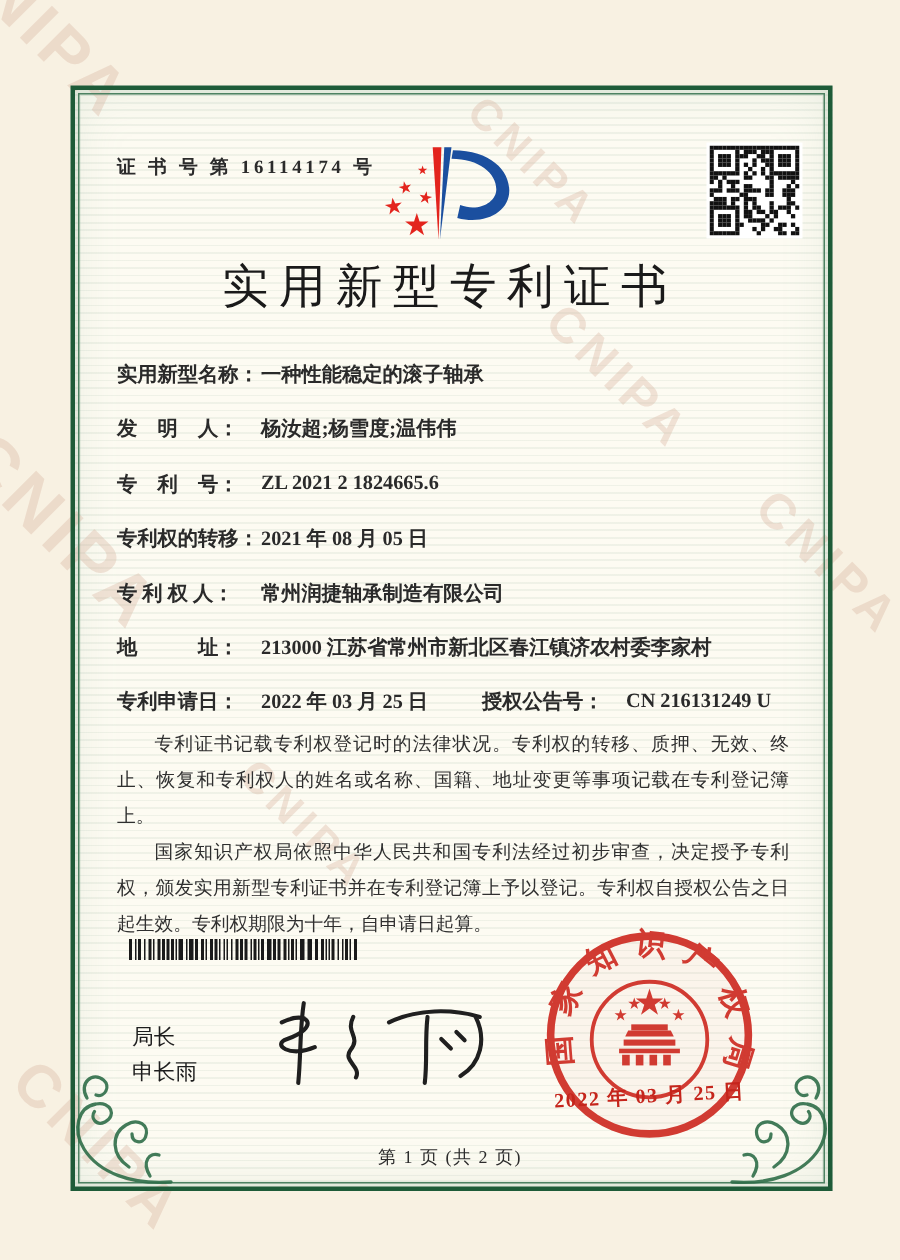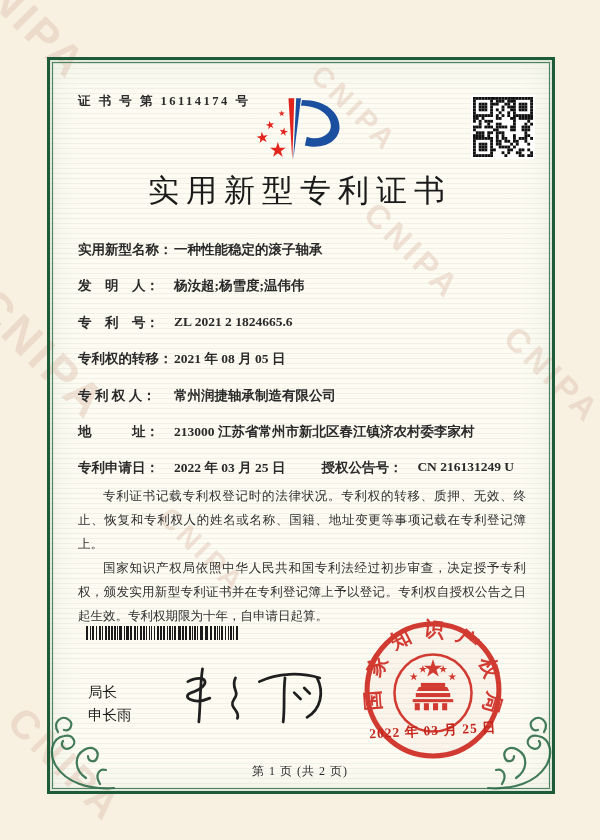--- a/index.html
+++ b/index.html
@@ -36,21 +36,21 @@
   .wm1{left:-52px;top:-8px;font-size:44px;}
   .wm2{left:300px;top:92px;font-size:29px;}
   .wm3{left:352px;top:232px;font-size:33px;}
   .wm4{left:-40px;top:326px;font-size:47px;}
   .wm5{left:492px;top:356px;font-size:33px;}
   .wm6{left:148px;top:534px;font-size:29px;}
   .wm7{left:-6px;top:742px;font-size:40px;}
   
   .content{position:absolute;inset:0;z-index:6;}
   .cert-no{
-    position:absolute;left:78px;top:93px;font-size:12.5px;font-weight:bold;
+    position:absolute;left:78px;top:103px;font-size:12.5px;font-weight:bold;
     letter-spacing:2.5px;color:#2b2b2b;
   }
   .logo{position:absolute;left:248px;top:90px;width:106px;height:78px;}
   .qr{position:absolute;left:471px;top:95px;width:60px;height:60px;background:#fff;padding:2px;}
   .doc-title{
     position:absolute;left:0;top:170px;width:100%;text-align:center;
     font-size:31px;font-weight:normal;letter-spacing:7px;color:#1a1a1a;
   }
   .fields{position:absolute;left:78px;top:241px;width:450px;}
   .row{display:flex;height:36.4px;align-items:flex-start;font-size:13.5px;font-weight:bold;color:#2a2a2a;}

